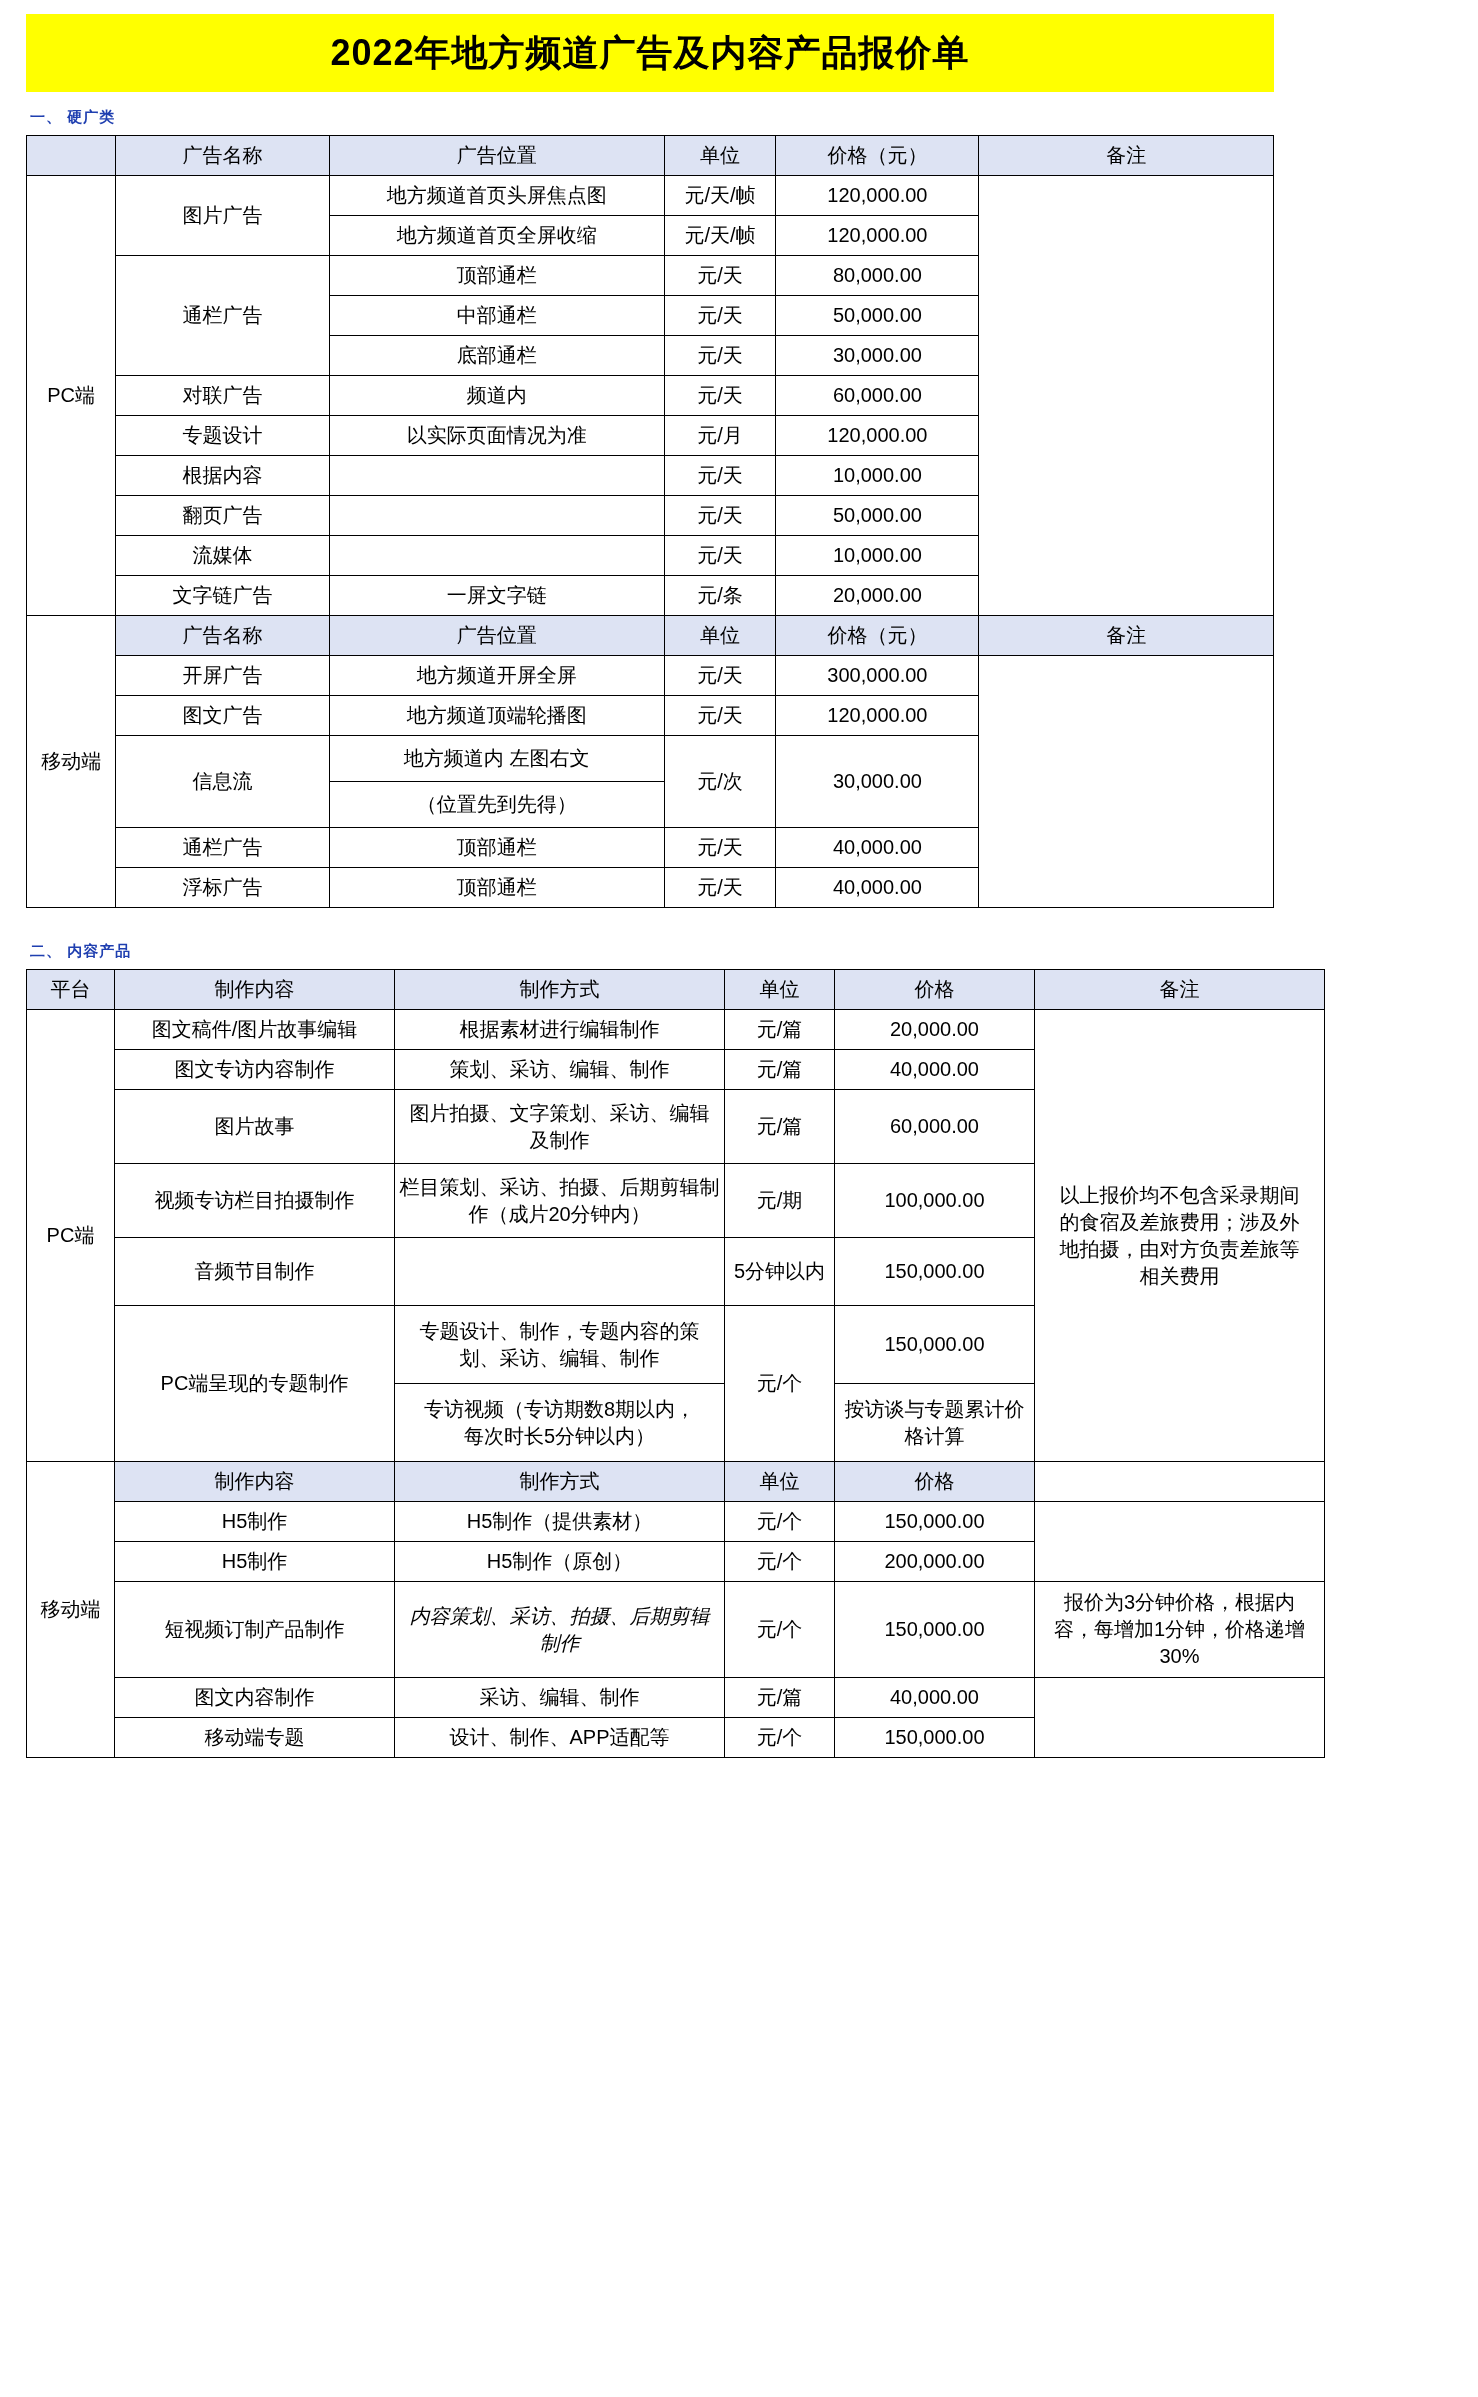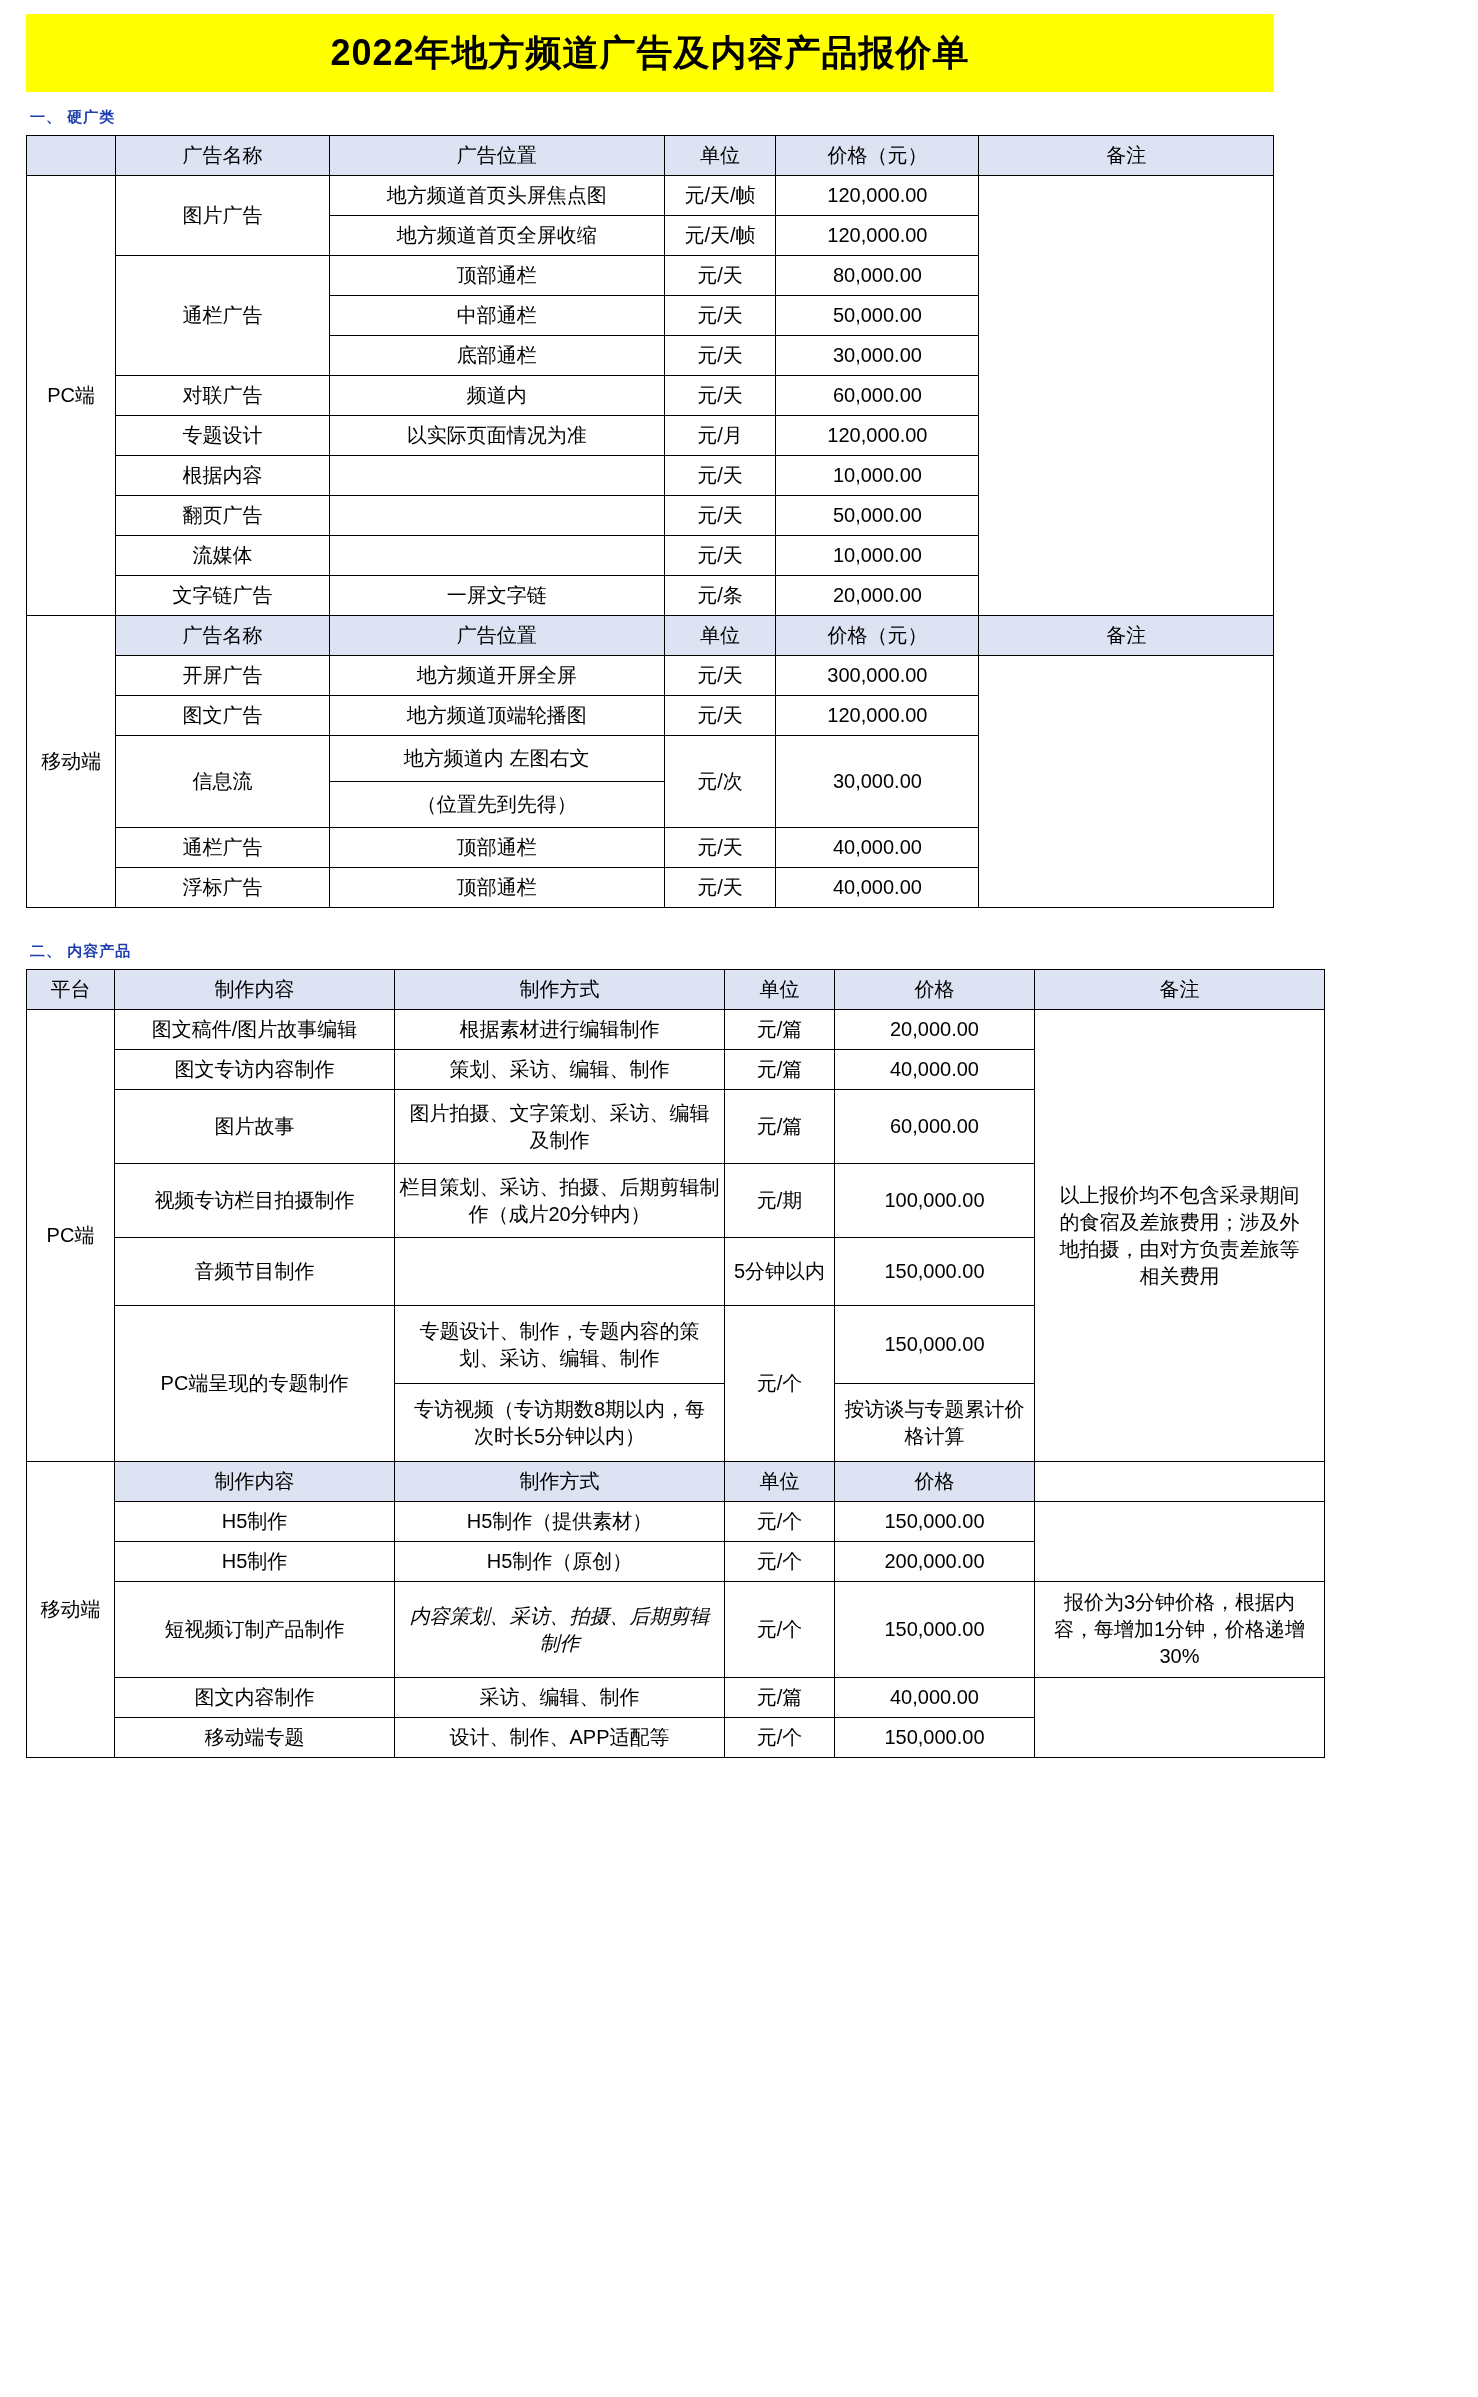--- a/index.html
+++ b/index.html
@@ -259,21 +259,21 @@
         <td>5分钟以内</td>
         <td>150,000.00</td>
       </tr>
       <tr style="height:78px">
         <td rowspan="2">PC端呈现的专题制作</td>
         <td class="multi" style="padding:4px 12px;">专题设计、制作，专题内容的策划、采访、编辑、制作</td>
         <td rowspan="2">元/个</td>
         <td>150,000.00</td>
       </tr>
       <tr style="height:78px">
-        <td class="multi" style="padding:4px 12px;">专访视频（专访期数8期以内，每次时长5分钟以内）</td>
+        <td class="multi" style="padding:4px 22px;">专访视频（专访期数8期以内，每次时长5分钟以内）</td>
         <td class="multi">按访谈与专题累计价格计算</td>
       </tr>
 
       <tr>
         <td class="side" rowspan="6">移动端</td>
         <td class="hdr">制作内容</td>
         <td class="hdr">制作方式</td>
         <td class="hdr">单位</td>
         <td class="hdr">价格</td>
         <td></td>

